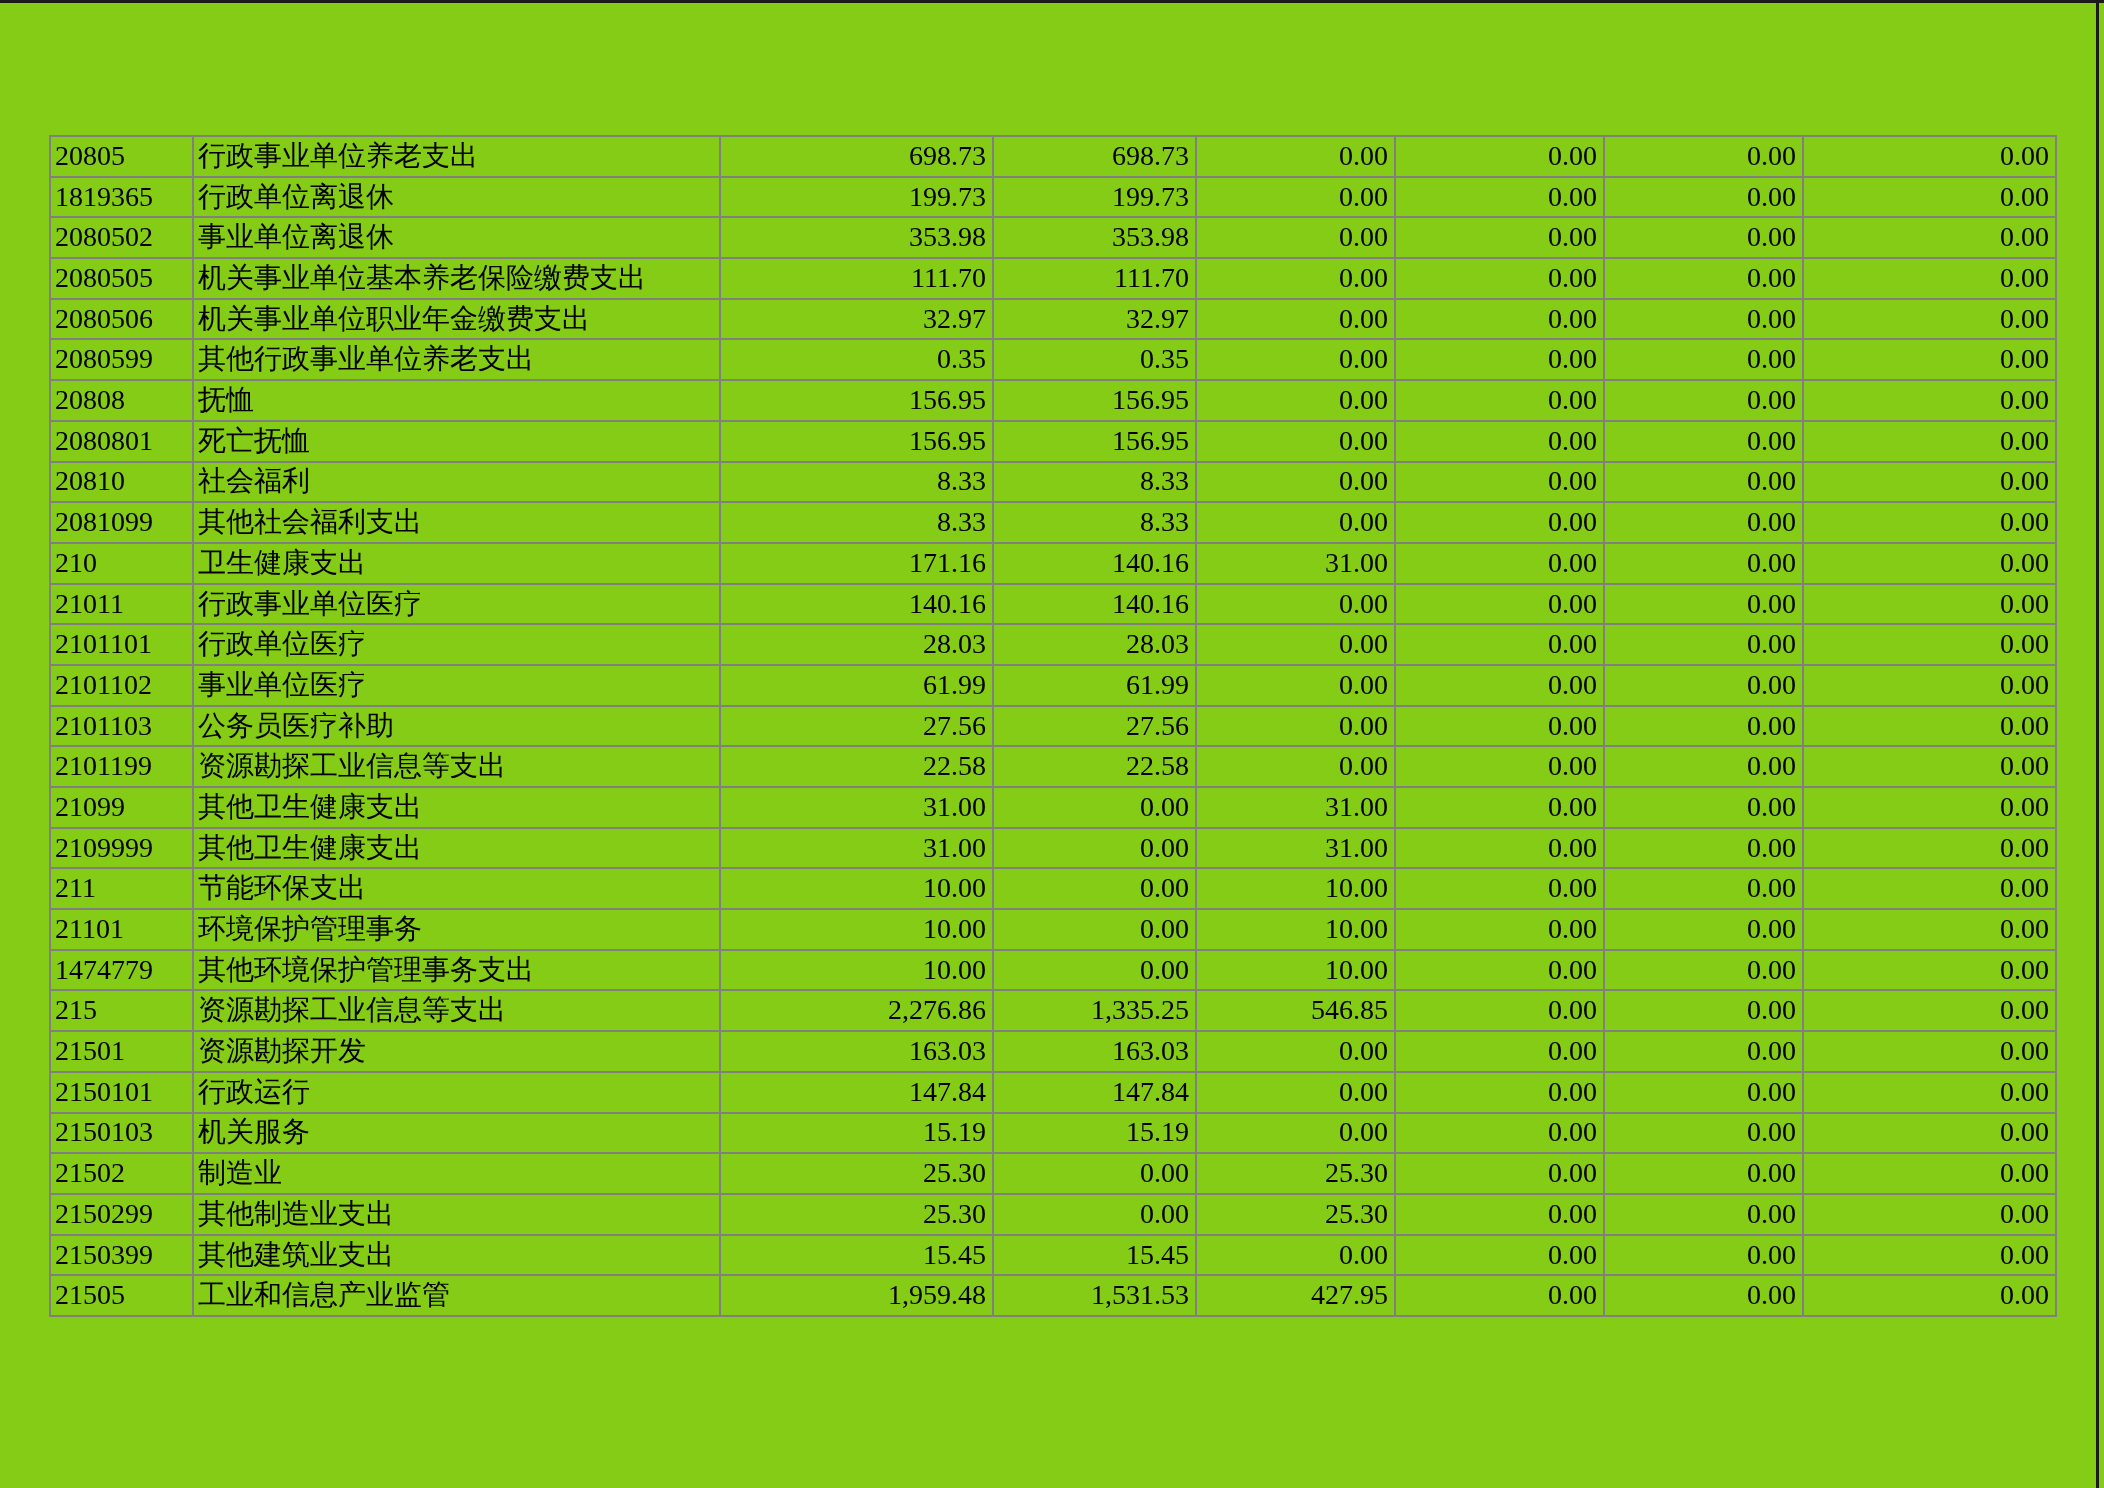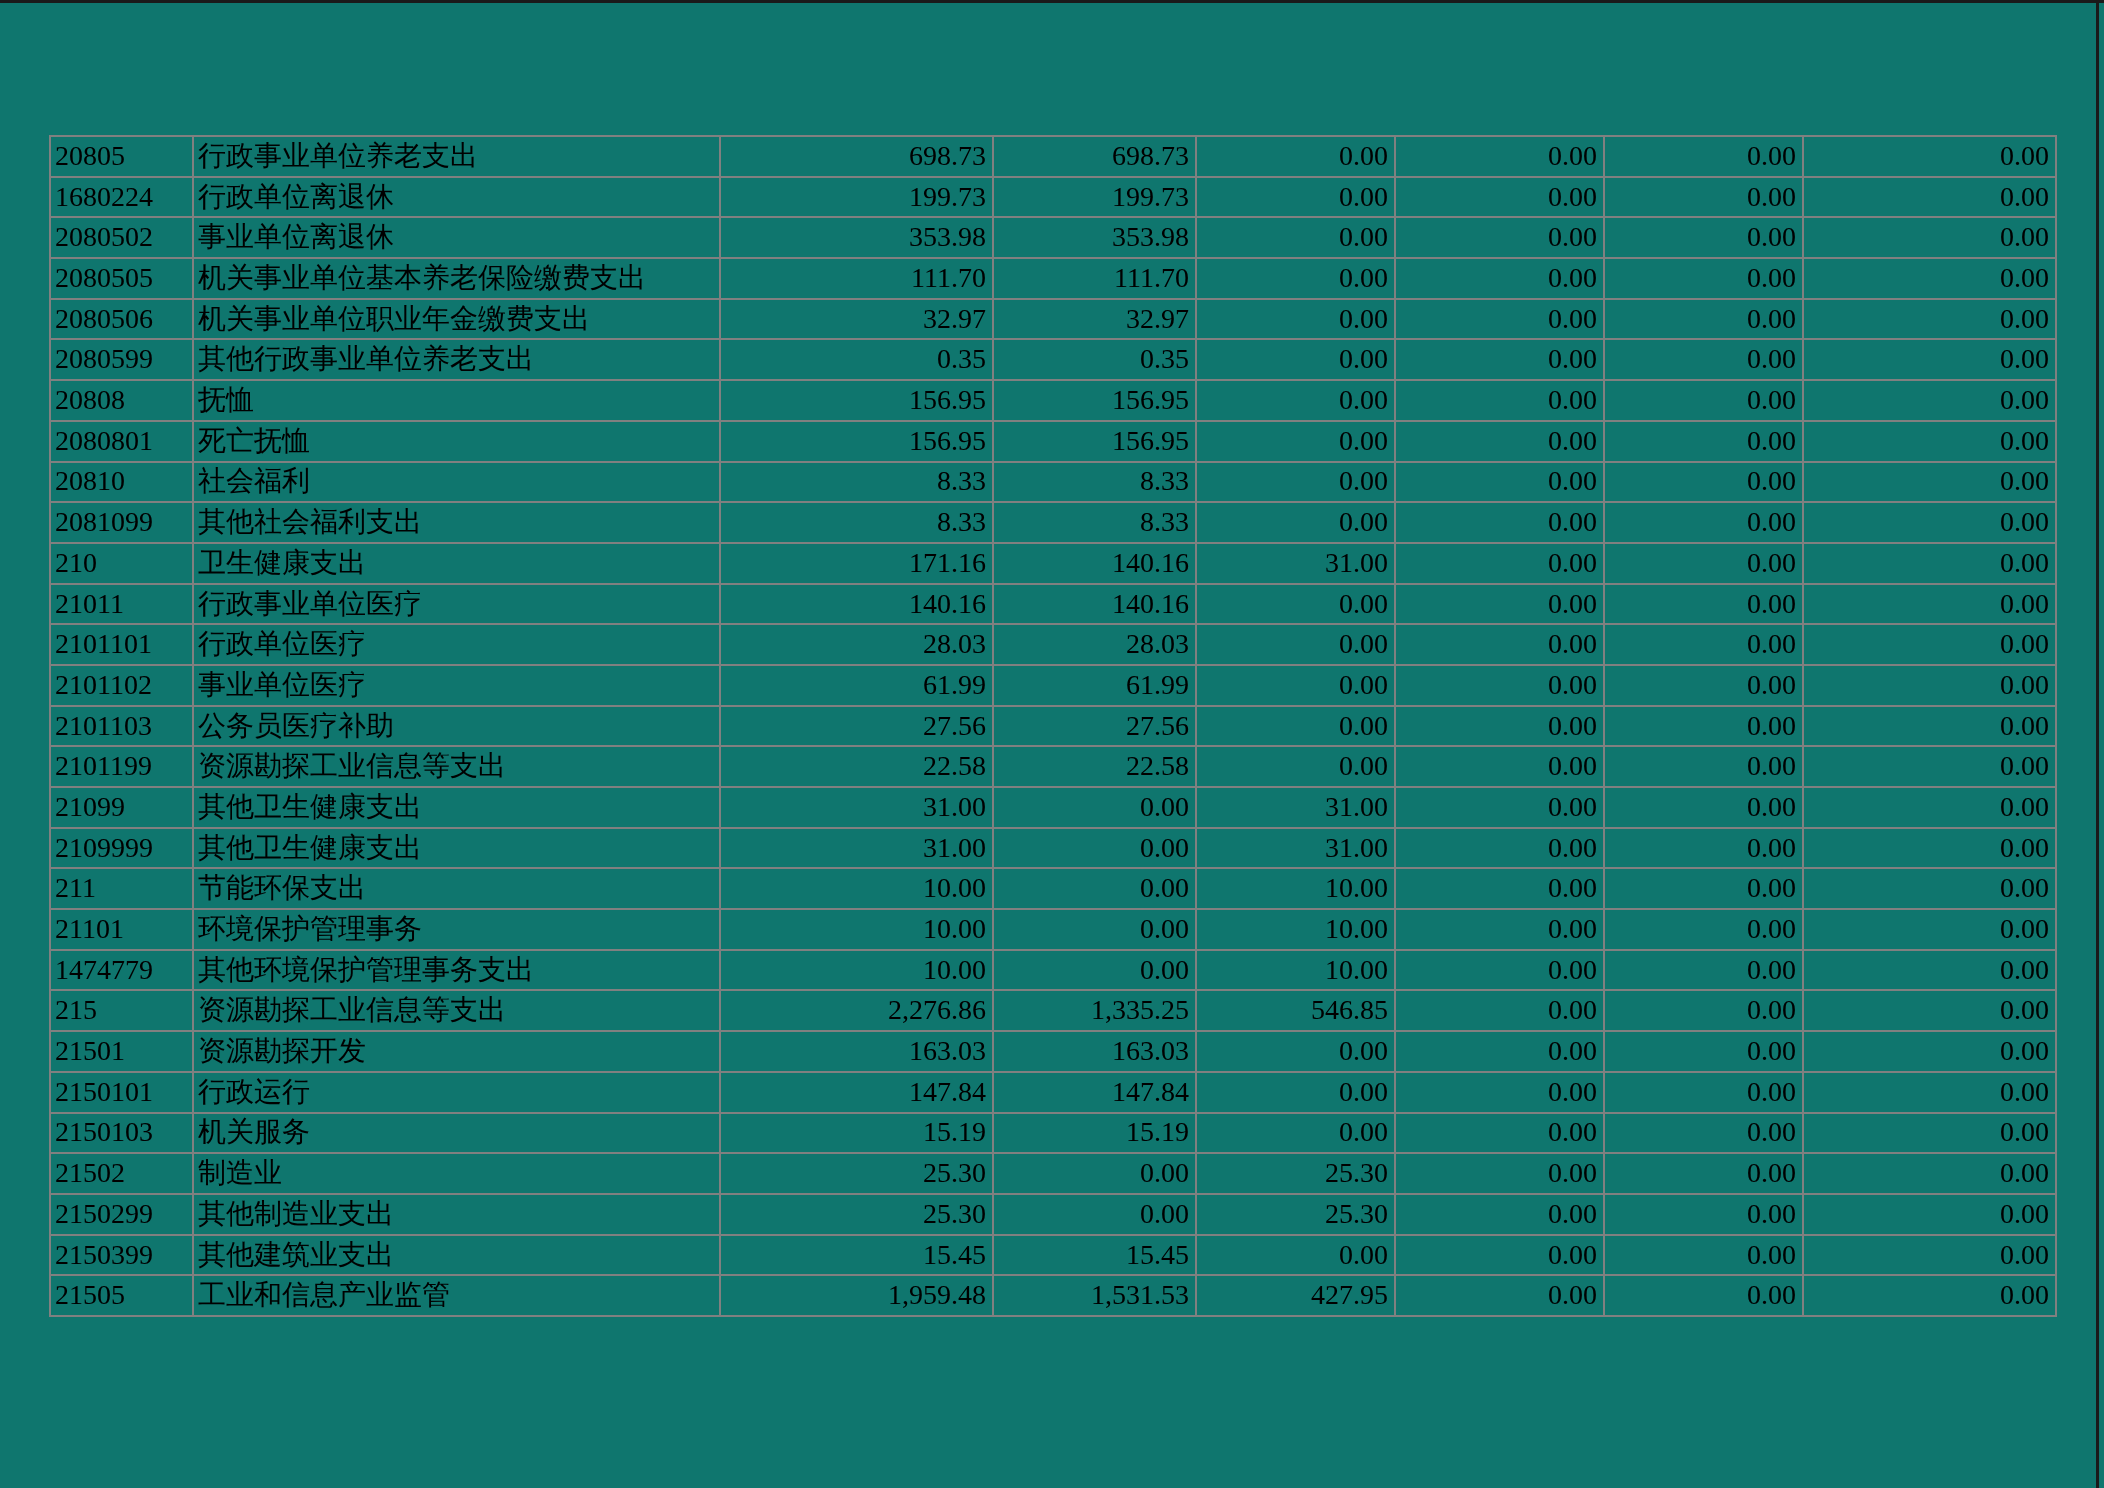--- a/index.html
+++ b/index.html
@@ -57,21 +57,21 @@
     margin-top: 29px;
   }
   #budget-table td.c-num {
     text-align: right;
     padding-right: 6px;
   }
 </style>
 </head>
 <body>
 
-<div id="page" style="background: #0f766e;">
+<div id="page" style="background: #84cc16;">
   <div id="top-rule"></div>
   <div id="right-rule"></div>
 
   <table id="budget-table">
     <colgroup>
       <col style="width:143px">
       <col style="width:527px">
       <col style="width:273px">
       <col style="width:203px">
       <col style="width:199px">
@@ -84,21 +84,21 @@
       <td class="c-code">20805</td>
       <td class="c-name">行政事业单位养老支出</td>
       <td class="c-num">698.73</td>
       <td class="c-num">698.73</td>
       <td class="c-num">0.00</td>
       <td class="c-num">0.00</td>
       <td class="c-num">0.00</td>
       <td class="c-num">0.00</td>
     </tr>
         <tr>
-      <td class="c-code">1680224</td>
+      <td class="c-code">1819365</td>
       <td class="c-name">行政单位离退休</td>
       <td class="c-num">199.73</td>
       <td class="c-num">199.73</td>
       <td class="c-num">0.00</td>
       <td class="c-num">0.00</td>
       <td class="c-num">0.00</td>
       <td class="c-num">0.00</td>
     </tr>
         <tr>
       <td class="c-code">2080502</td>

